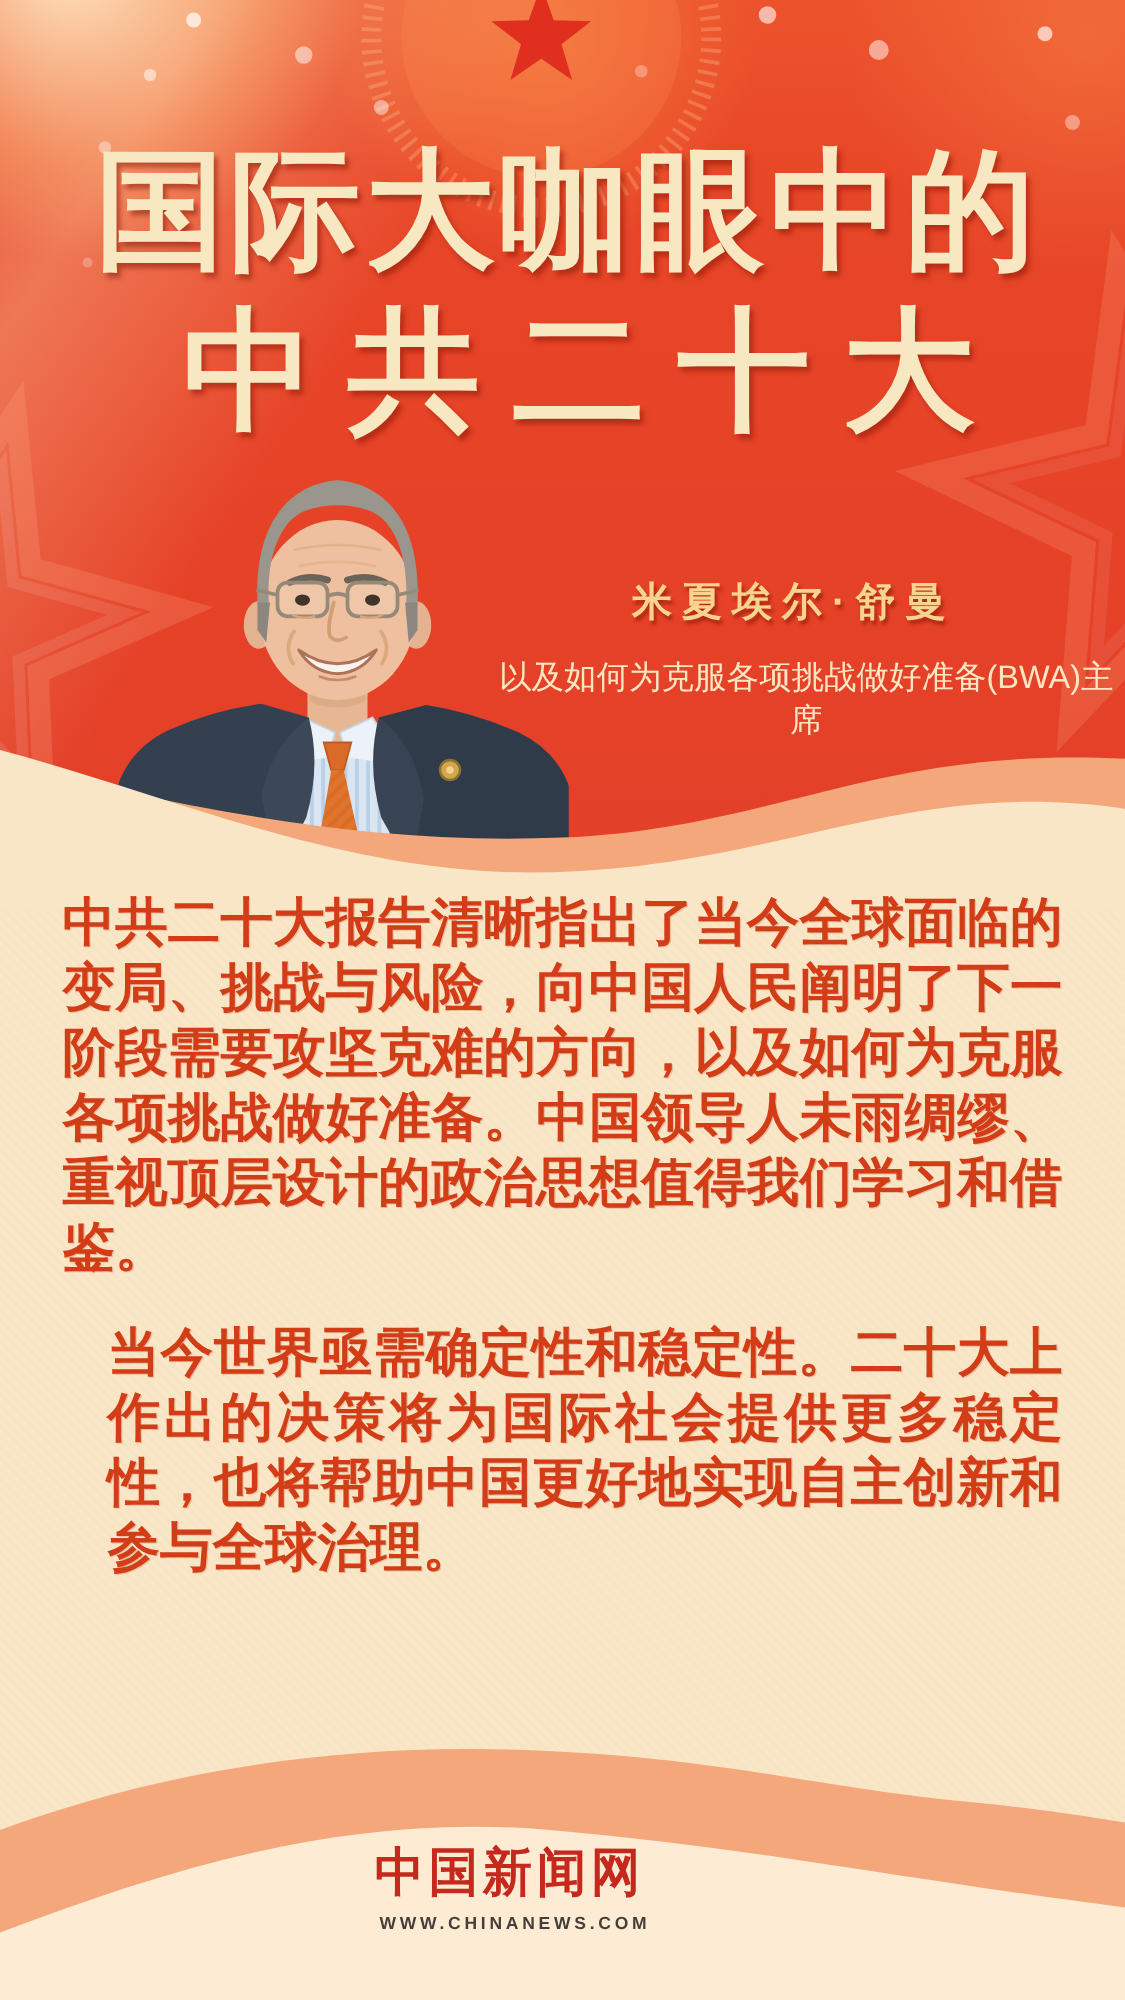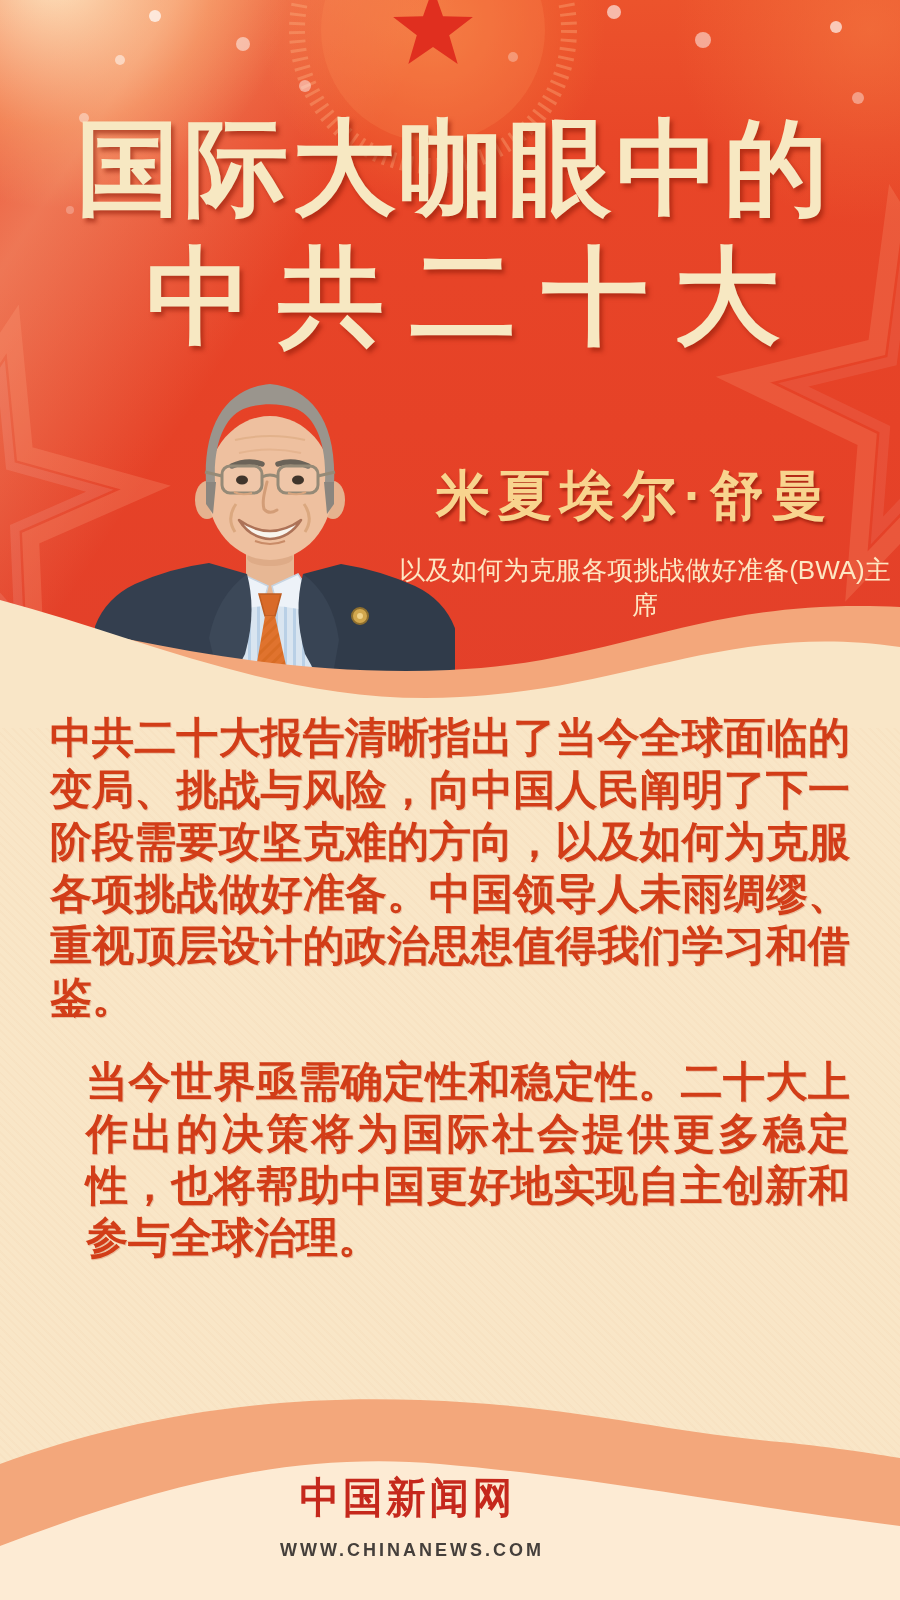--- a/index.html
+++ b/index.html
@@ -37,21 +37,21 @@
   .title-line{
     position:absolute;left:0;width:900px;text-align:center;margin:0;
     color:#f7e8c2;font-weight:bold;
     text-shadow:3px 4px 4px rgba(140,25,8,.55);
   }
   .title-1{top:100px;font-size:104px;letter-spacing:4px;padding-left:4px;}
   .title-2{top:226px;font-size:106px;letter-spacing:26px;padding-left:26px;}
   
   .speaker-block{position:absolute;left:395px;top:460px;width:500px;text-align:center;}
   .speaker-name{
-    font-size:54px;font-weight:800;color:#f8d48e;letter-spacing:8px;padding-left:8px;
+    font-size:32px;font-weight:800;color:#f8d48e;letter-spacing:8px;padding-left:8px;
     transform:translateX(-14px);
     text-shadow:2px 3px 3px rgba(130,20,5,.6);
   }
   .speaker-title{
     margin-top:20px;font-size:26px;font-weight:400;color:#fde7c3;letter-spacing:0px;
   }
   
   .portrait{position:absolute;left:95px;top:352px;z-index:2;}
   
   .wave-top{position:absolute;left:0;top:550px;z-index:3;display:block;}
@@ -64,21 +64,21 @@
     text-shadow:1px 1px 0 rgba(170,40,10,.2);
   }
   .quote + .quote{margin-top:32px;margin-left:36px;}
   
   .footer{position:absolute;left:0;top:1470px;width:812px;text-align:center;z-index:5;}
   .footer-logo{
     font-size:42px;font-weight:900;color:#c5281c;letter-spacing:4px;padding-left:4px;
     transform:scaleX(.94);font-family:"Liberation Serif","DejaVu Serif",serif;
   }
   .footer-site{
-    margin-top:14px;font-size:18px;font-weight:700;color:#453f3b;letter-spacing:3px;padding-left:12px;
+    margin-top:4px;font-size:14px;font-weight:700;color:#453f3b;letter-spacing:3px;padding-left:12px;
   }
 </style>
 </head>
 <body>
 
 <div class="poster">
 
   <div class="cream-bg"></div>
 
   <div class="red-section">

